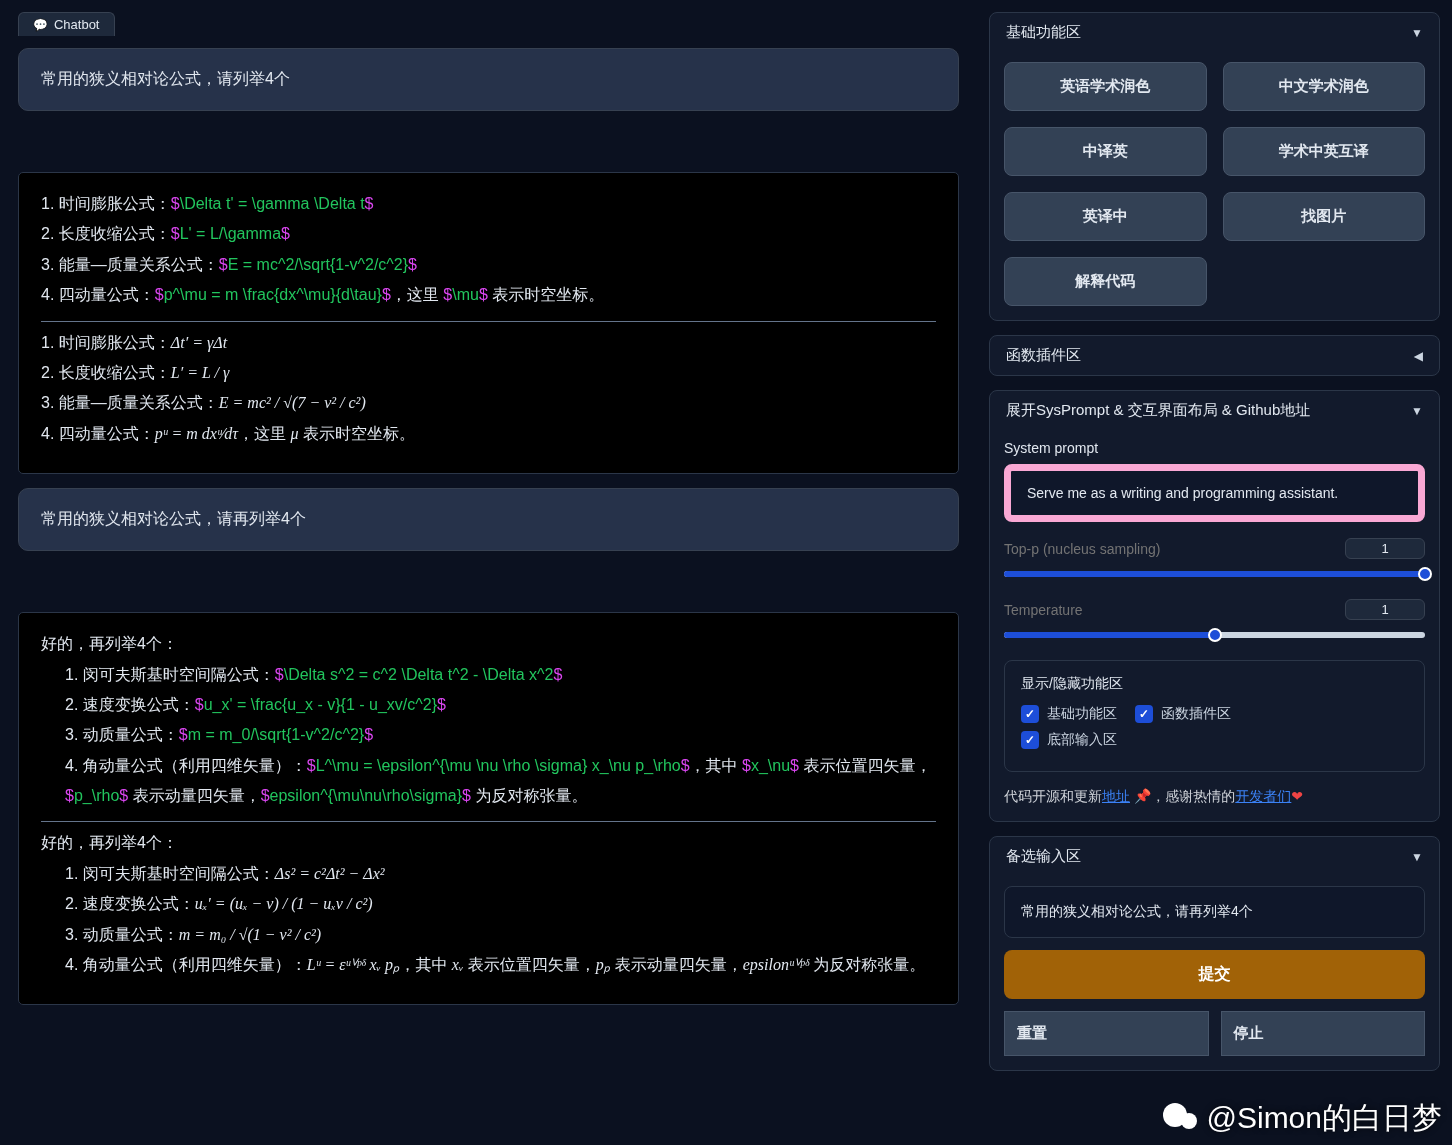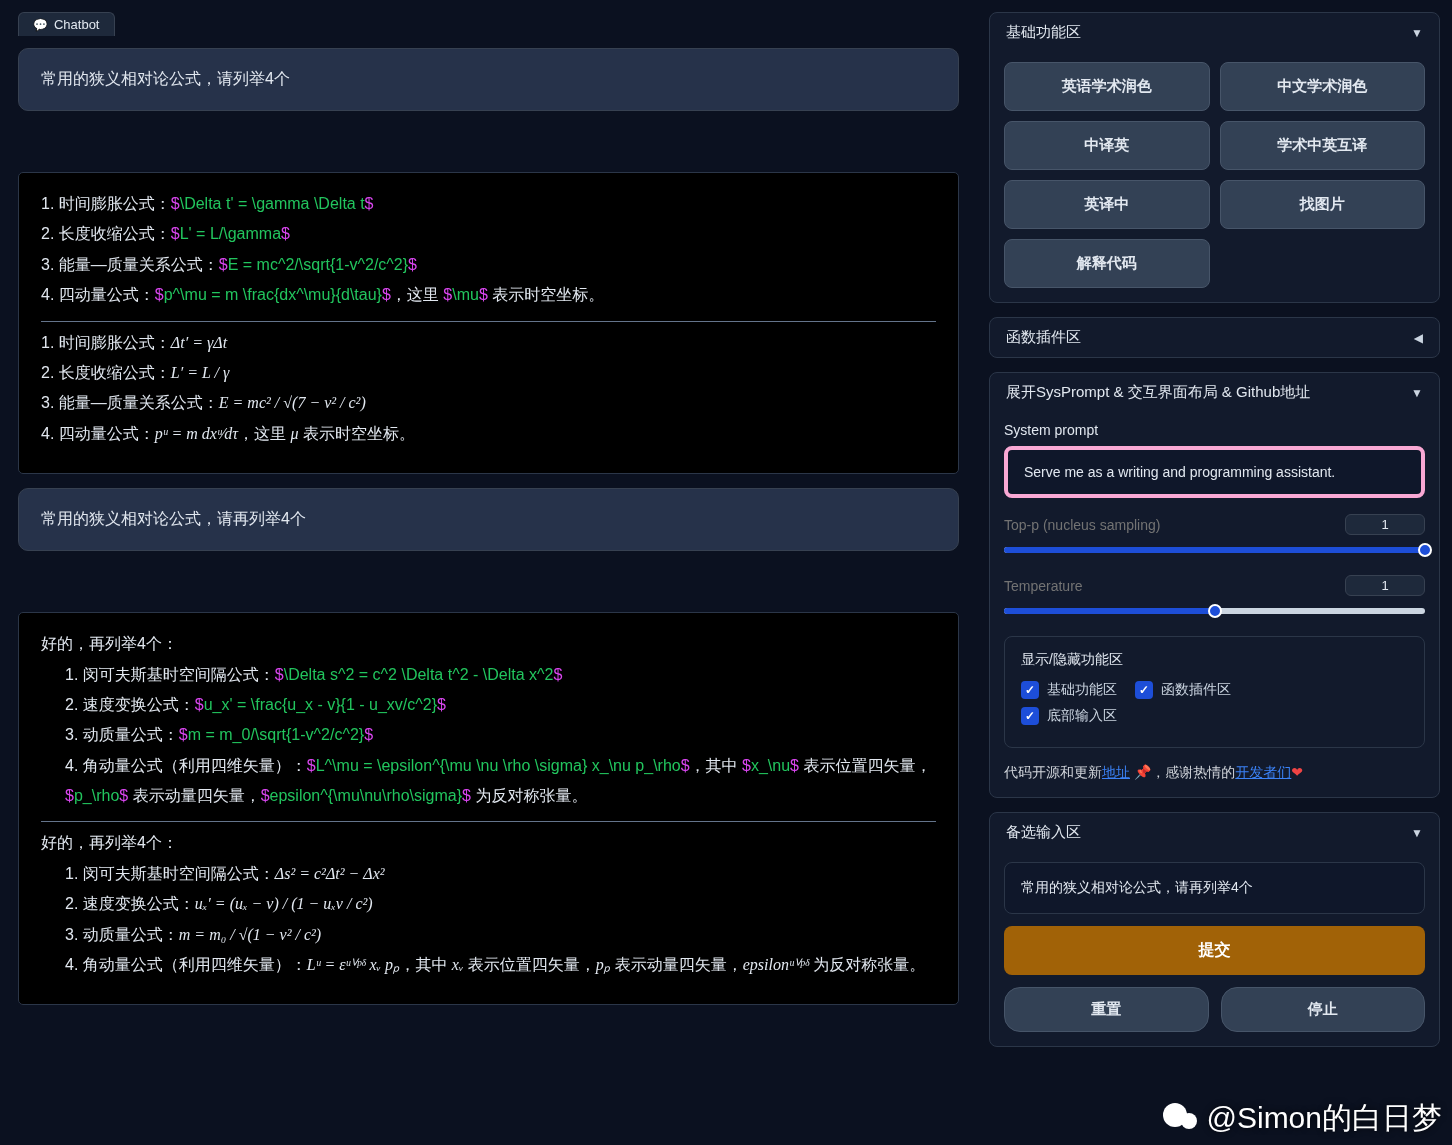--- a/index.html
+++ b/index.html
@@ -40,36 +40,36 @@
   display: flex;
   justify-content: space-between;
   align-items: center;
   padding: 10px 16px;
   font-size: 15px;
   color: #e2e8f0;
   cursor: pointer;
 }
 .panel-body { padding: 10px 14px 14px 14px; }
 
-.btn-grid { display: grid; grid-template-columns: 1fr 1fr; gap: 10px; }
+.btn-grid { display: grid; grid-template-columns: 1fr 1fr; gap: 16px; }
 .fn-btn {
   background: #334155;
   border: 1px solid #475569;
   color: #e2e8f0;
   padding: 14px 6px;
   border-radius: 8px;
   text-align: center;
   font-size: 15px;
   font-weight: 600;
   cursor: pointer;
 }
 .sys-prompt-label { color: #e2e8f0; font-size: 14px; margin-bottom: 8px; }
 .sys-prompt-box {
   background: #0f172a;
-  border: 4px solid #f9a8d4;
+  border: 7px solid #f9a8d4;
   border-radius: 8px;
   padding: 14px 16px;
   font-size: 14px;
   color: #e2e8f0;
   margin-bottom: 16px;
 }
 .slider-group { margin-bottom: 18px; }
 .slider-head { display: flex; justify-content: space-between; align-items: center; margin-bottom: 8px; }
 .slider-head .label { color: #737373; }
 .slider-head .val {
@@ -155,22 +155,22 @@
   font-weight: 600;
   cursor: pointer;
   margin-bottom: 12px;
 }
 .two-btn-row { display: grid; grid-template-columns: 1fr 1fr; gap: 12px; }
 .sec-btn {
   background: #334155;
   border: 1px solid #475569;
   color: #e2e8f0;
   padding: 12px;
-  border-radius: 16px;
-  text-align: center;
+  border-radius: 0;
+  text-align: left;
   font-size: 15px;
   font-weight: 600;
 }
 
 
 .user-msg {
   background: #26324a;
   border: 1px solid #374151;
   border-radius: 10px;
   padding: 20px 22px;

